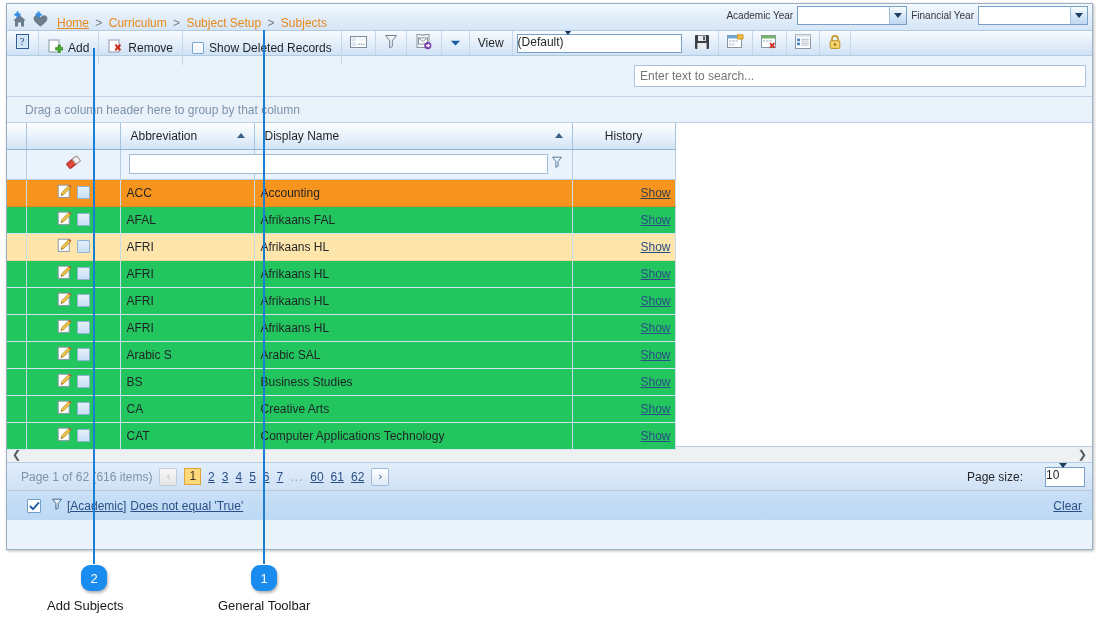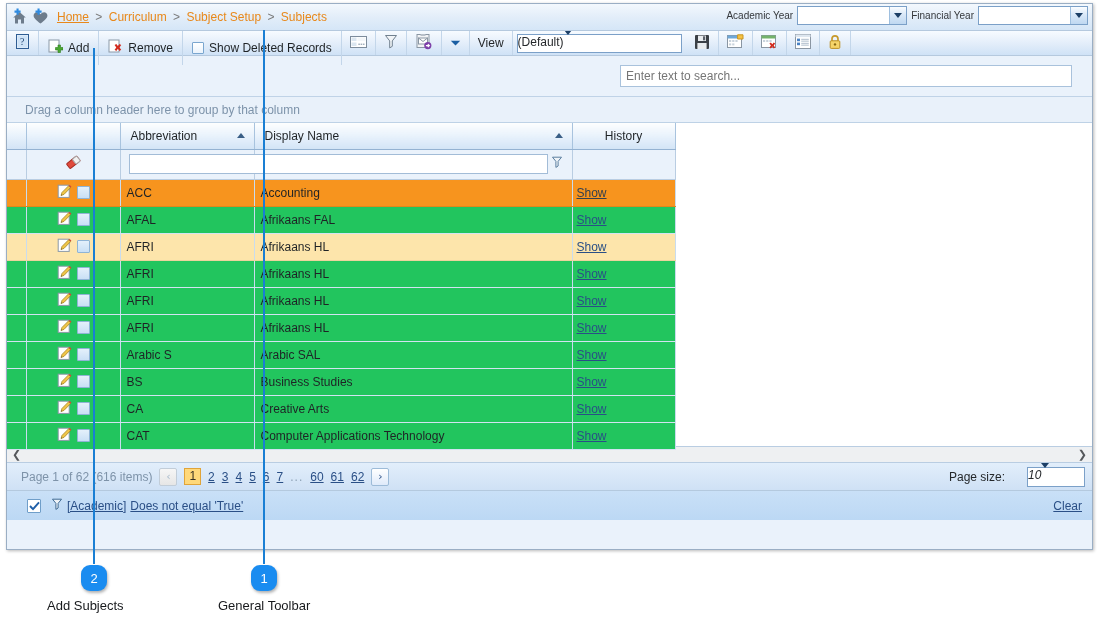--- a/index.html
+++ b/index.html
@@ -30,21 +30,21 @@
     overflow: hidden;
   }
 
   
   .crumbbar {
     position: relative;
     height: 27px;
     background: linear-gradient(to bottom, #f3f8fd 0%, #e2edf9 52%, #d5e6f7 100%);
     border-bottom: 1px solid #b5c9de;
     display: flex;
-    align-items: center;
+    align-items: flex-end;
     padding-left: 3px;
   }
   .navicons { display: flex; align-items: flex-start; gap: 2px; padding-top:1px;}
   .navicons svg { display: block; }
   .crumbs {
     margin-left: 7px;
     font-size: 12px;
     color: #e88b1b;
     white-space: nowrap;
   }
@@ -105,21 +105,21 @@
     align-self: center;
   }
   .tbfill { flex: 1; border-right: none; }
 
   
   .searchstrip {
     height: 41px;
     background: #eaf2fb;
     border-bottom: 1px solid #c0d3e7;
     display: flex; align-items: center; justify-content: flex-end;
-    padding-right: 20px;
+    padding-right: 6px;
   }
   .searchbox {
     width: 452px; height: 22px;
     border: 1px solid #a9c2dc;
     background: #ffffff;
     font-size: 12px;
     color: #9a9a9a;
     padding: 2px 5px;
     line-height: 18px;
     font-family: "Liberation Sans", sans-serif;
@@ -200,21 +200,21 @@
   tbody tr.hov td { background: #fde5ab; border-bottom-color: #ecd49d; }
   tbody tr td { background: #22c55e; }
   tbody tr.sel td, tbody tr.hov td { background-clip: padding-box; }
   .actcell { display: flex; align-items: center; justify-content: center; gap: 5px; }
   .rowchk {
     width: 13px; height: 13px;
     border: 1px solid #8fb4d6;
     background: linear-gradient(to bottom,#e4f0fb,#c9e0f5);
     border-radius: 1px;
   }
-  .hist { text-align: left; }
+  .hist { text-align: right; }
   .hist a { color: #2a4f86; text-decoration: underline; cursor: pointer; font-size: 12px; }
   tr.sel .hist a { color: #34414f; }
 
   
   .hscroll {
     height: 17px;
     background: #eef0f2;
     border-top: 1px solid #b9cde2;
     border-bottom: 1px solid #b9cde2;
     display: flex; align-items: center; justify-content: space-between;
@@ -252,22 +252,22 @@
     background: linear-gradient(to bottom,#ffffff,#dfeafa);
     display: flex; align-items: center; justify-content: center;
     cursor: pointer; border-radius: 2px;
     color: #2a4f86; font-size: 11px;
     font-family: "DejaVu Sans", sans-serif;
   }
   .pbtn.off { color: #a9bccd; background: linear-gradient(to bottom,#f6f6f6,#e6e6e6); border-color:#c2cdd8; }
   .pager-right { display: flex; align-items: center; gap: 22px; font-size: 12px; color: #25282b; }
   .sizecombo {
     display: inline-flex; align-items: stretch;
-    height: 20px; width: 58px;
-    border: 1px solid #7ba0c8; background: #fff; font-style: italic;
+    height: 20px; width: 40px;
+    border: 1px solid #7ba0c8; background: #fff;
   }
 
   
   .filterbar {
     position: relative;
     height: 29px;
     background: linear-gradient(to bottom,#c9e0f7 0%, #bcd8f4 100%);
     display: flex; align-items: center;
     padding: 0 10px 0 20px;
   }

